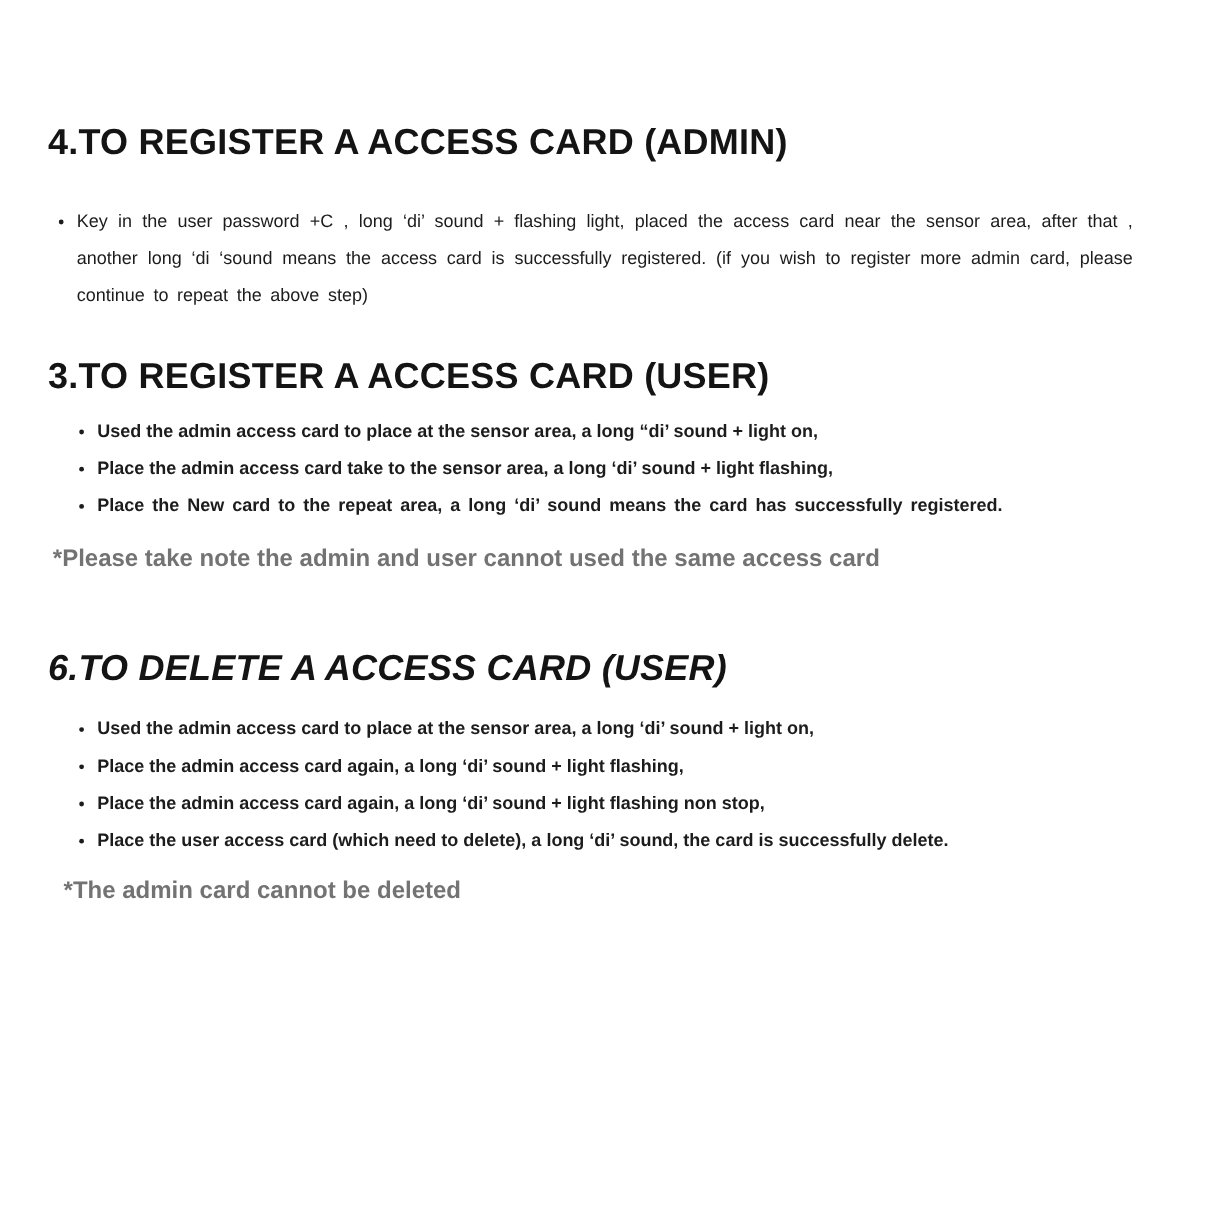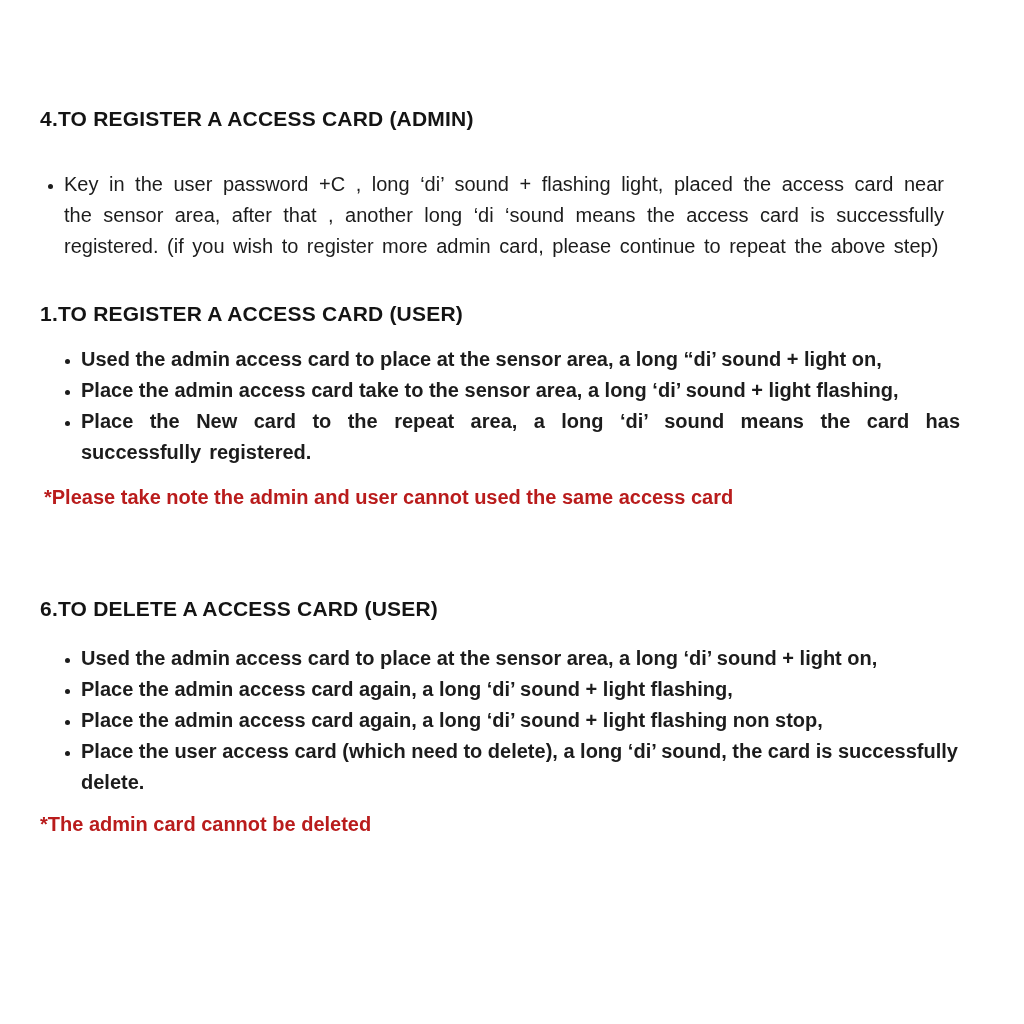--- a/index.html
+++ b/index.html
@@ -11,72 +11,72 @@
     color: #1c1c1c;
     overflow: hidden;
   }
   .page {
     width: 1024px;
     height: 1024px;
     padding: 0 64px 0 40px;
     background: #ffffff;
   }
   h2.section-heading {
-    font-size: 21px;
+    font-size: 30px;
     font-weight: 700;
     letter-spacing: 0.2px;
     line-height: 30px;
     color: #141414;
   }
   h2.heading-4 { margin-top: 104px; }
   h2.heading-5 { margin-top: 37px; }
-  h2.heading-6 { margin-top: 84px; }
+  h2.heading-6 { margin-top: 64px; font-style: italic; }
   ul.bullet-list {
     list-style: disc;
-    font-size: 20px;
+    font-size: 15px;
     line-height: 31px;
   }
   ul.list-4 {
     margin-top: 35px;
     padding-left: 24px;
     margin-right: 16px;
   }
   ul.list-5, ul.list-6 {
     margin-top: 15px;
     padding-left: 41px;
     font-weight: bold;
   }
   ul.list-6 { margin-top: 19px; }
   ul.list-4 > li { text-align: justify; word-spacing: 3px; }
   li.justify { text-align: justify; word-spacing: 2.5px; }
   li::marker { font-size: 16px; }
   .note {
     font-size: 20px;
     font-weight: 700;
     line-height: 26px;
-    color: #b91c1c;
+    color: #737373;
   }
   .note-5 { margin-top: 16px; margin-left: 4px; }
-  .note-6 { margin-top: 13px; }
+  .note-6 { margin-top: 13px; margin-left: 13px; }
 </style>
 </head>
 <body>
 
 <div class="page">
 
   <section>
     <h2 class="section-heading heading-4">4.TO REGISTER A ACCESS CARD (ADMIN)</h2>
     <ul class="bullet-list list-4">
         <li>Key in the user password +C , long ‘di’ sound + flashing light, placed the access card near the sensor area, after that , another long ‘di ‘sound means the access card is successfully registered. (if you wish to register more admin card, please continue to repeat the above step)</li>
       </ul>
 
   </section>
 
   <section>
-    <h2 class="section-heading heading-5">1.TO REGISTER A ACCESS CARD (USER)</h2>
+    <h2 class="section-heading heading-5">3.TO REGISTER A ACCESS CARD (USER)</h2>
     <ul class="bullet-list list-5">
         <li>Used the admin access card to place at the sensor area, a long “di’ sound + light on,</li>
         <li>Place the admin access card take to the sensor area, a long ‘di’ sound + light flashing,</li>
         <li class="justify">Place the New card to the repeat area, a long ‘di’ sound means the card has successfully registered.</li>
       </ul>
     <p class="note note-5">*Please take note the admin and user cannot used the same access card</p>
   </section>
 
   <section>
     <h2 class="section-heading heading-6">6.TO DELETE A ACCESS CARD (USER)</h2>

